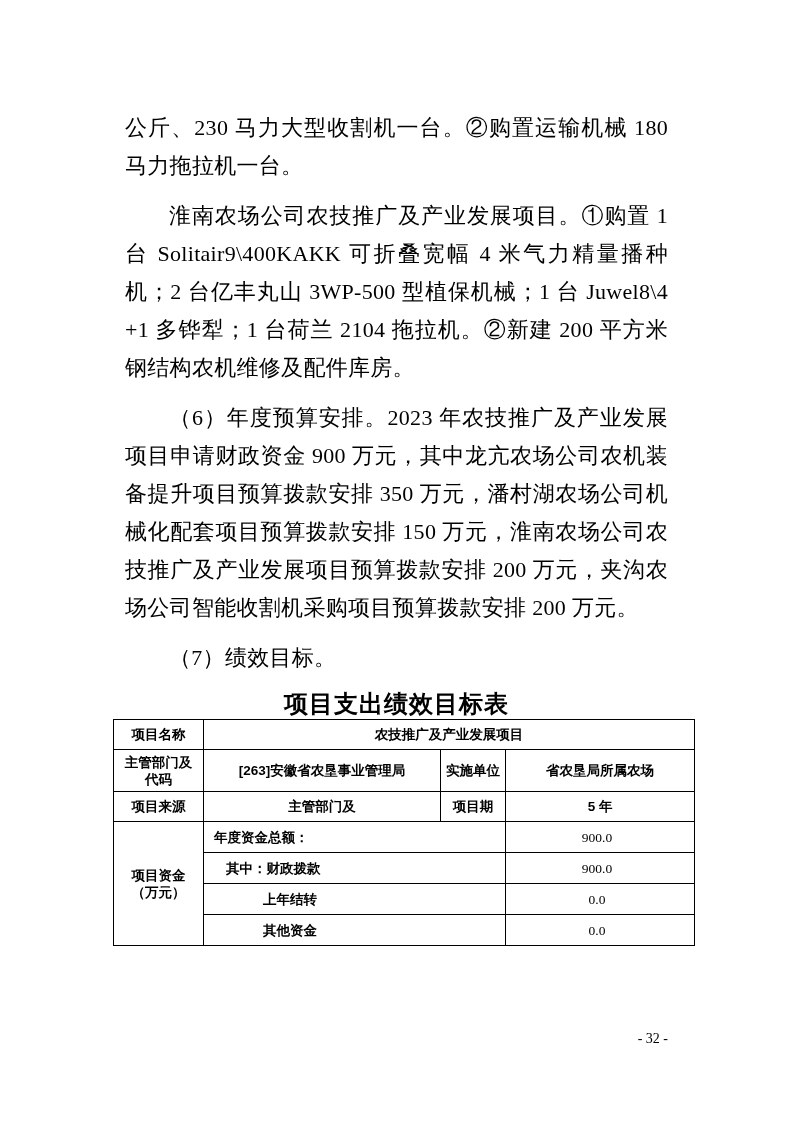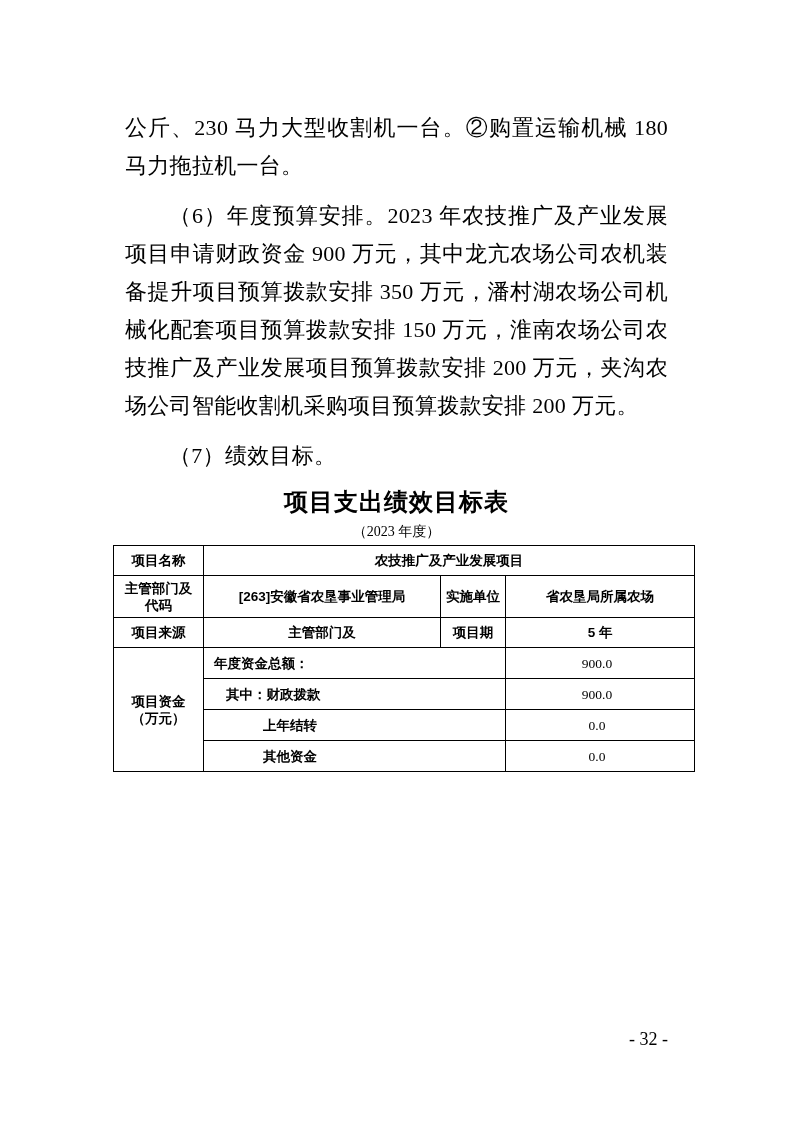--- a/index.html
+++ b/index.html
@@ -71,36 +71,36 @@
   .goal-table td.il-1 { padding-left: 22px; }
   .goal-table td.il-2 { padding-left: 59px; }
   .two-line span { display: block; }
   .r-h30 { height: 30px; }
   .r-h42 { height: 42px; }
   .r-h31 { height: 31px; }
   .page-number {
     position: absolute;
     top: 1030px;
     right: 126px;
-    font-size: 18px;
+    font-size: 14px;
     line-height: 18px;
   }
 </style>
 </head>
 <body>
 
 <div class="page">
   <div class="content">
 
     <p class="para first">公斤、230 马力大型收割机一台。②购置运输机械 180 马力拖拉机一台。</p>
+    <p class="para">淮南农场公司农技推广及产业发展项目。①购置 1 台 Solitair9\400KAKK 可折叠宽幅 4 米气力精量播种机；2 台亿丰丸山 3WP-500 型植保机械；1 台 Juwel8\4+1 多铧犁；1 台荷兰 2104 拖拉机。②新建 200 平方米钢结构农机维修及配件库房。</p>
     <p class="para">（6）年度预算安排。2023 年农技推广及产业发展项目申请财政资金 900 万元，其中龙亢农场公司农机装备提升项目预算拨款安排 350 万元，潘村湖农场公司机械化配套项目预算拨款安排 150 万元，淮南农场公司农技推广及产业发展项目预算拨款安排 200 万元，夹沟农场公司智能收割机采购项目预算拨款安排 200 万元。</p>
     <p class="para">（7）绩效目标。</p>
 
     <h2 class="table-title">项目支出绩效目标表</h2>
-    <div class="table-subtitle">（2023 年度）</div>
 
     <table class="goal-table">
       <colgroup>
         <col style="width:90px">
         <col style="width:237px">
         <col style="width:65px">
         <col style="width:189px">
       </colgroup>
       <tbody>
         <tr class="r-h30">

